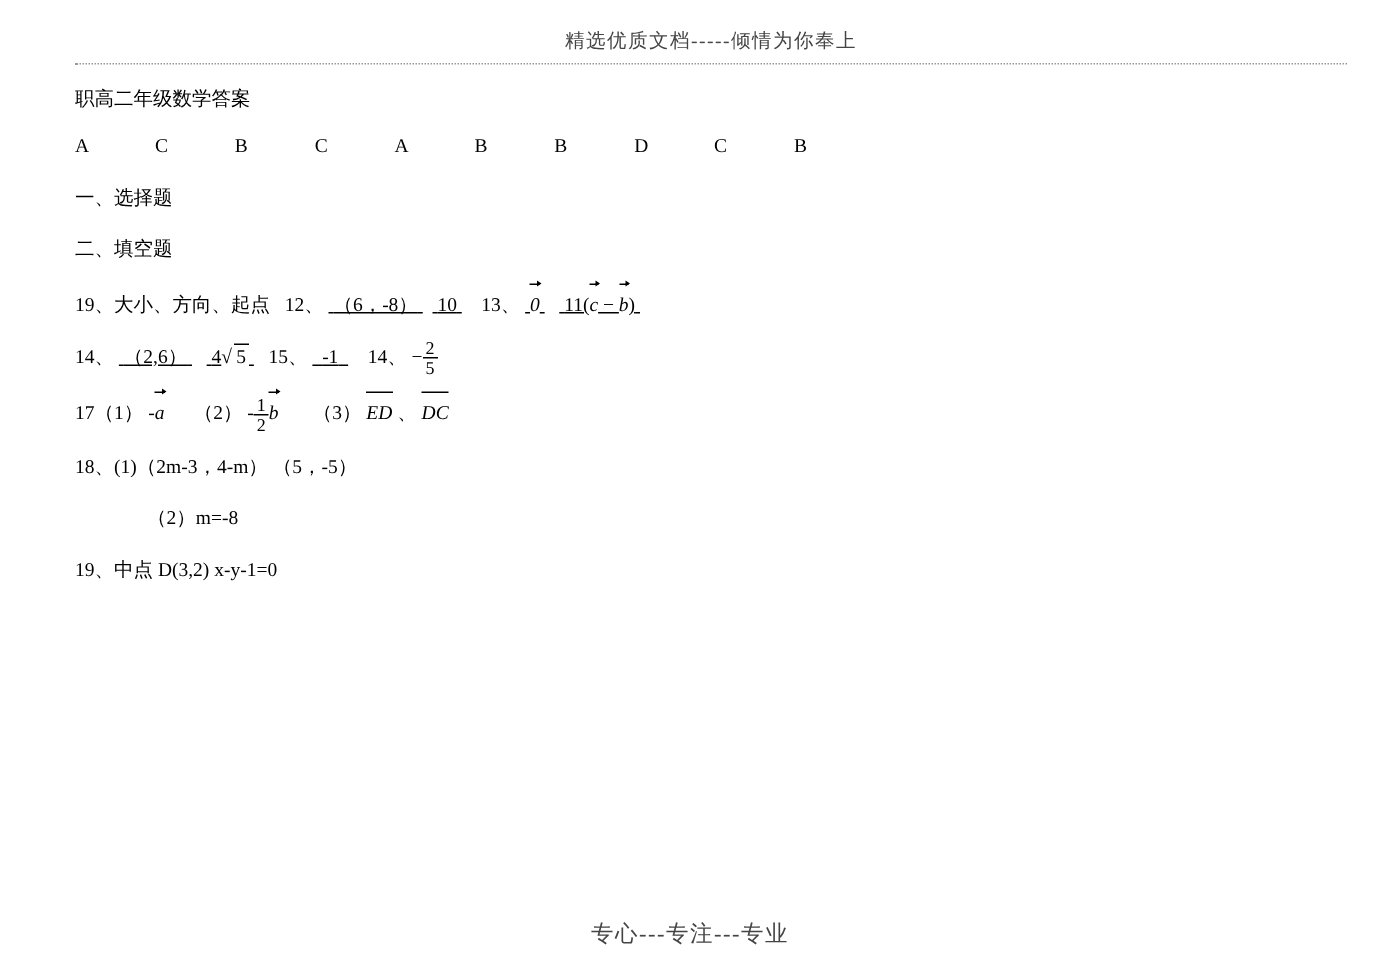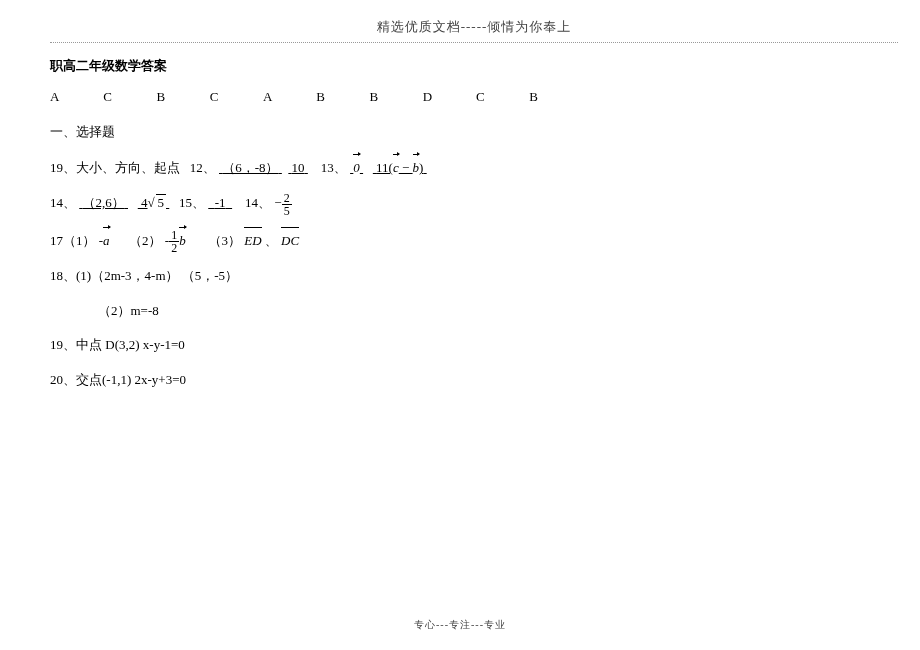--- a/index.html
+++ b/index.html
@@ -23,21 +23,21 @@
     color: #444;
     letter-spacing: 1px;
     margin-bottom: 6px;
   }
   .hr-line {
     border: none;
     border-top: 1px dotted #999;
     margin: 0 0 14px 0;
   }
   .title {
-    font-weight: bold;
+    font-weight: normal;
     font-size: 13px;
     margin-bottom: 10px;
   }
   .line {
     margin: 10px 0;
     line-height: 1.9;
   }
   .mc-row span { display:inline-block; width:50px; }
   .u { text-decoration: underline; display:inline-block; }
   .vec { position: relative; display:inline-block; padding-top:2px;}
@@ -74,21 +74,21 @@
   .sqrt::before{
     content:"√";
     position:absolute; left:0; top:0;
   }
   .sqrt .rad { border-top:1px solid #000; padding:0 2px;}
   .footer {
     position:absolute;
     bottom:18px;
     left:0; right:0;
     text-align:center;
-    font-size:10px;
+    font-size:15px;
     color:#444;
     letter-spacing:1px;
   }
   .i { font-style: italic; }
 </style>
 </head>
 <body>
 
 <div class="page">
   <div class="top-header">精选优质文档-----倾情为你奉上</div>
@@ -103,20 +103,21 @@
     <span>C</span>
     <span>A</span>
     <span>B</span>
     <span>B</span>
     <span>D</span>
     <span>C</span>
     <span>B</span>
   </div>
   <div class="line">一、选择题</div>
 
+  <div class="line">二、填空题</div>
 
   <div class="line">
     <span>19、大小、方向、起点</span>&nbsp;&nbsp;
     <span>12、</span>
     <span class="u">&nbsp;<span>（6，-8）</span>&nbsp;</span>&nbsp;
     <span class="u">&nbsp;<span>10</span>&nbsp;</span>&nbsp;&nbsp;&nbsp;
     <span>13、</span>
     <span class="u">&nbsp;<span class="vec arrow"><span class="i">0</span></span>&nbsp;</span>&nbsp;&nbsp;
     <span class="u">&nbsp;<span>11(</span><span class="vec arrow"><span class="i">c</span></span><span> − </span><span class="vec arrow"><span class="i">b</span></span><span>)</span>&nbsp;</span>
   </div>
@@ -142,16 +143,15 @@
     <span>（3）</span>
     <span class="vec"><span class="i">ED</span></span>
     <span>、</span>
     <span class="vec"><span class="i">DC</span></span>
   </div>
 
 
   <div class="line">18、(1)（2m-3，4-m）      （5，-5）</div>
   <div class="line" style="padding-left:48px">（2）m=-8</div>
   <div class="line">19、中点 D(3,2)      x-y-1=0</div>
-  <div class="line">20、交点(-1,1)     2x-y+3=0</div>
 </div>
 
 <div class="footer">专心---专注---专业</div>
 
 </body></html>

